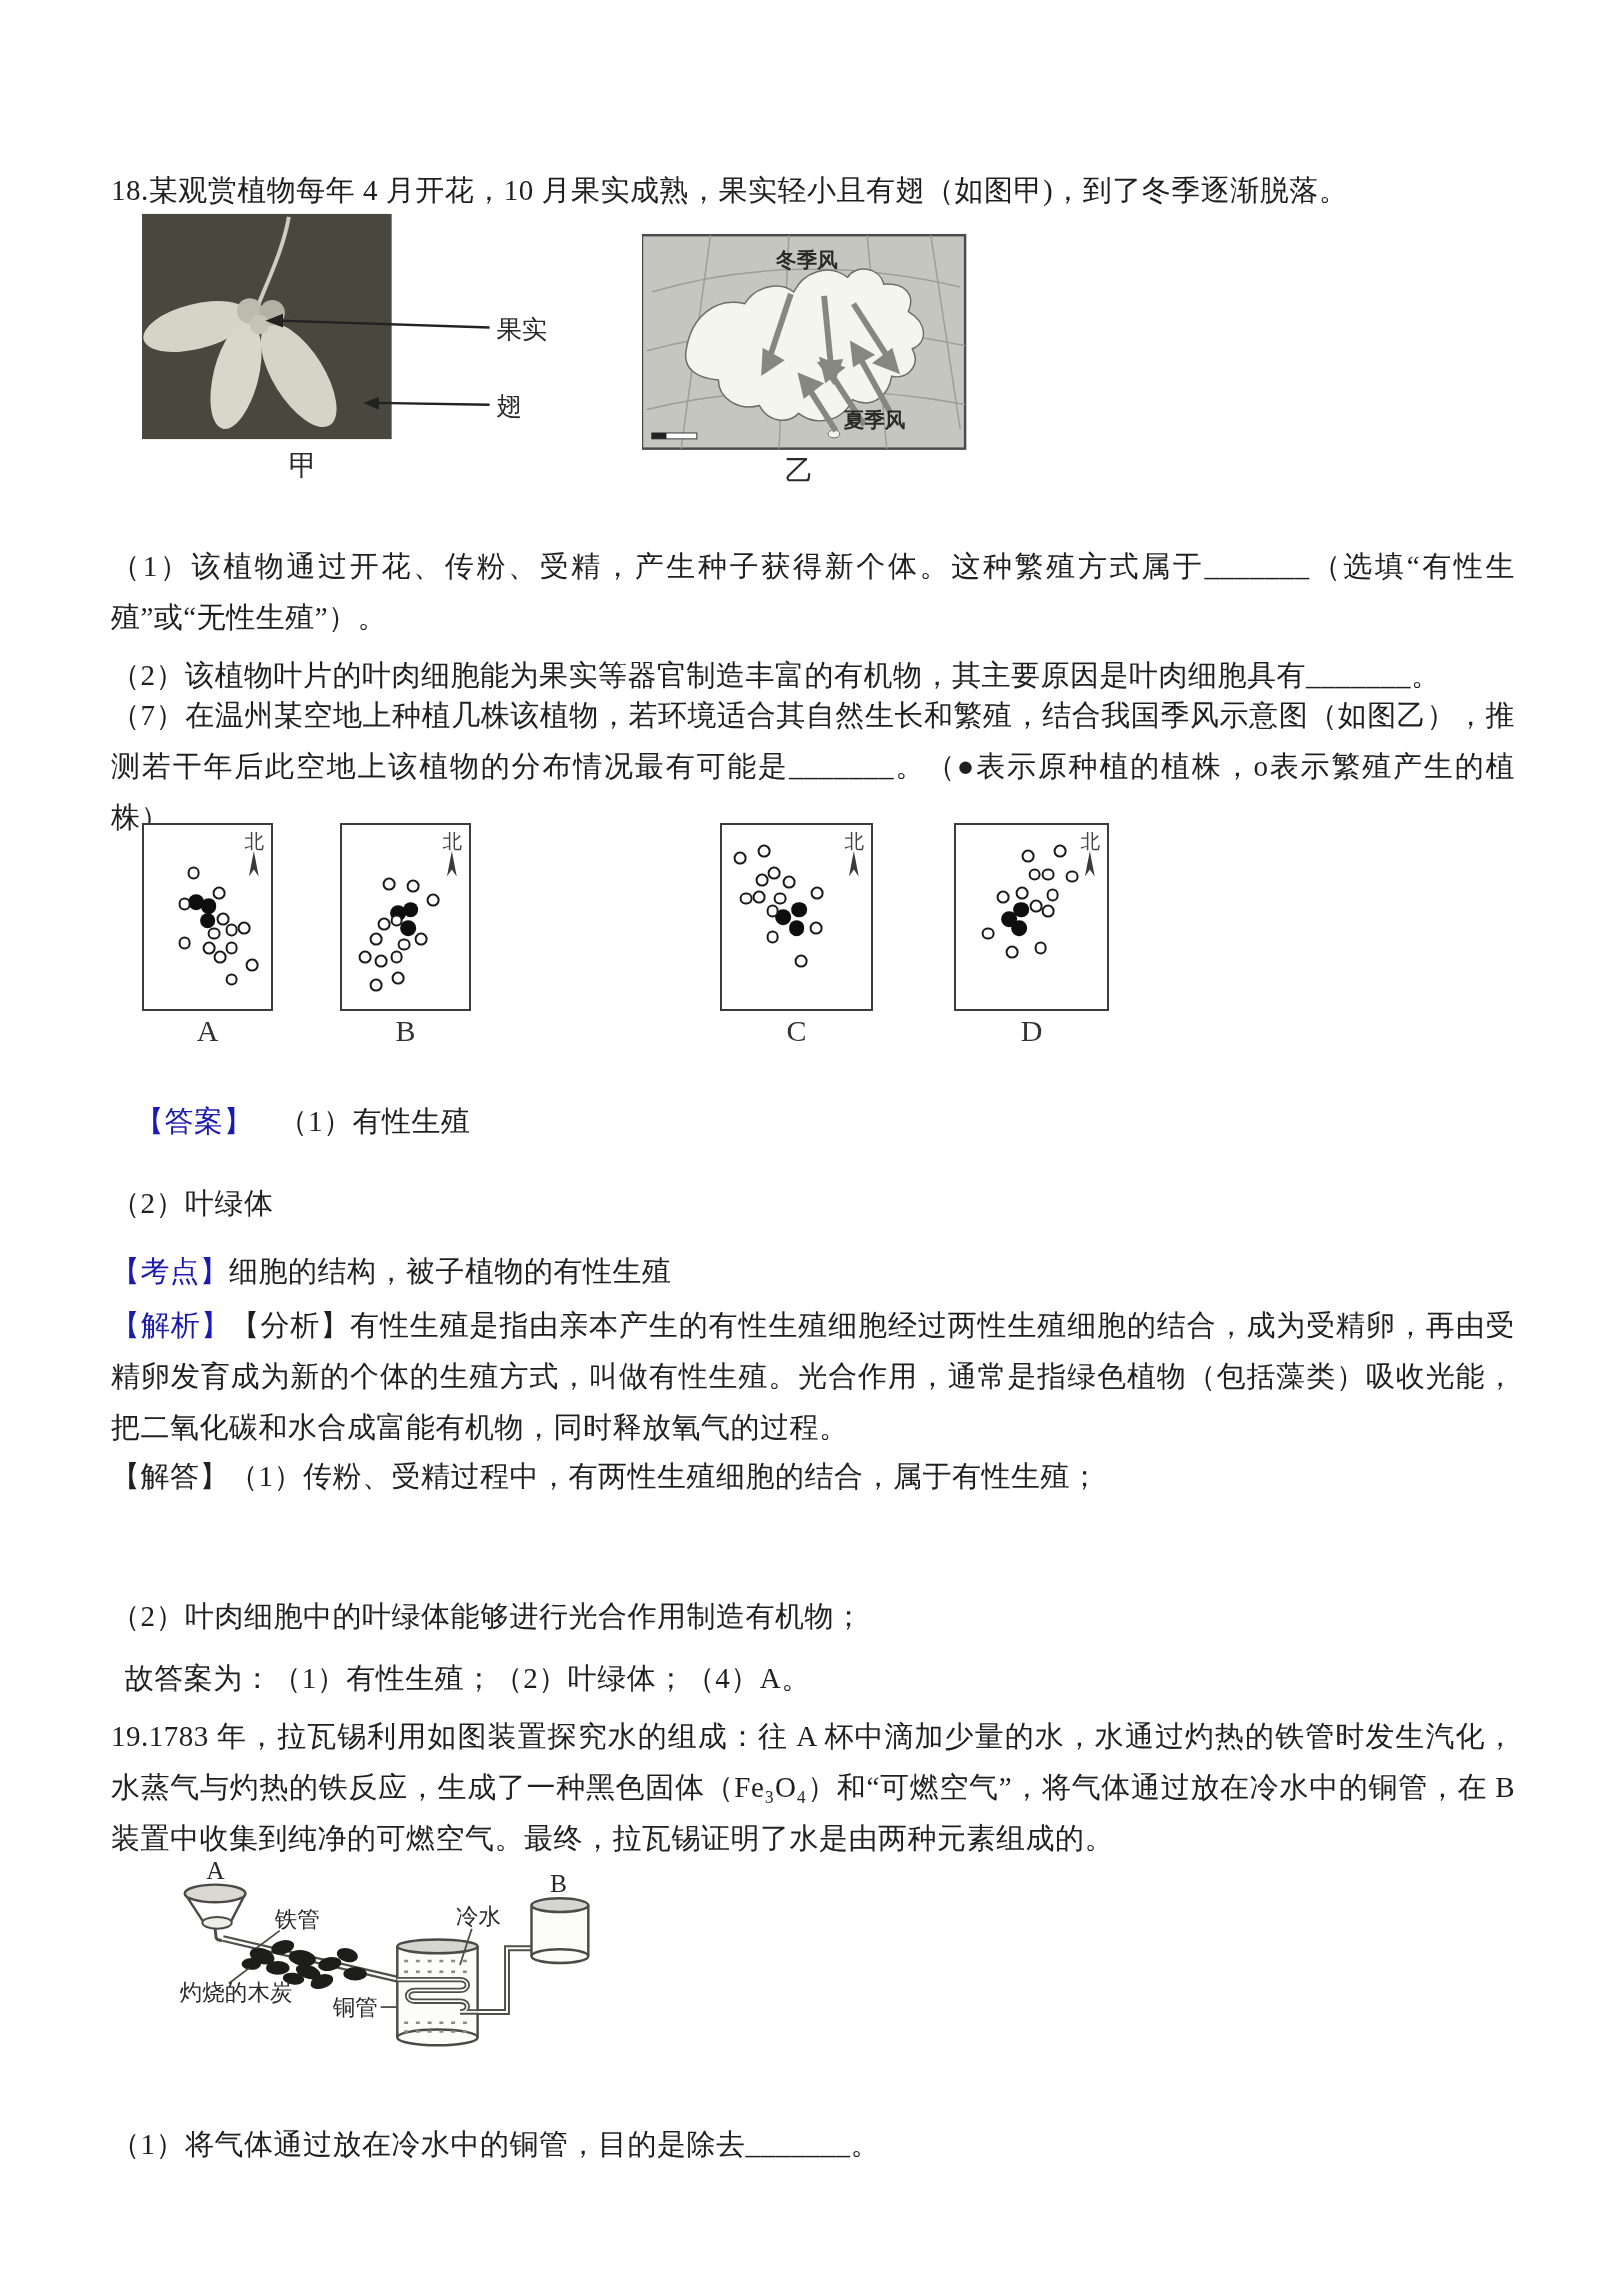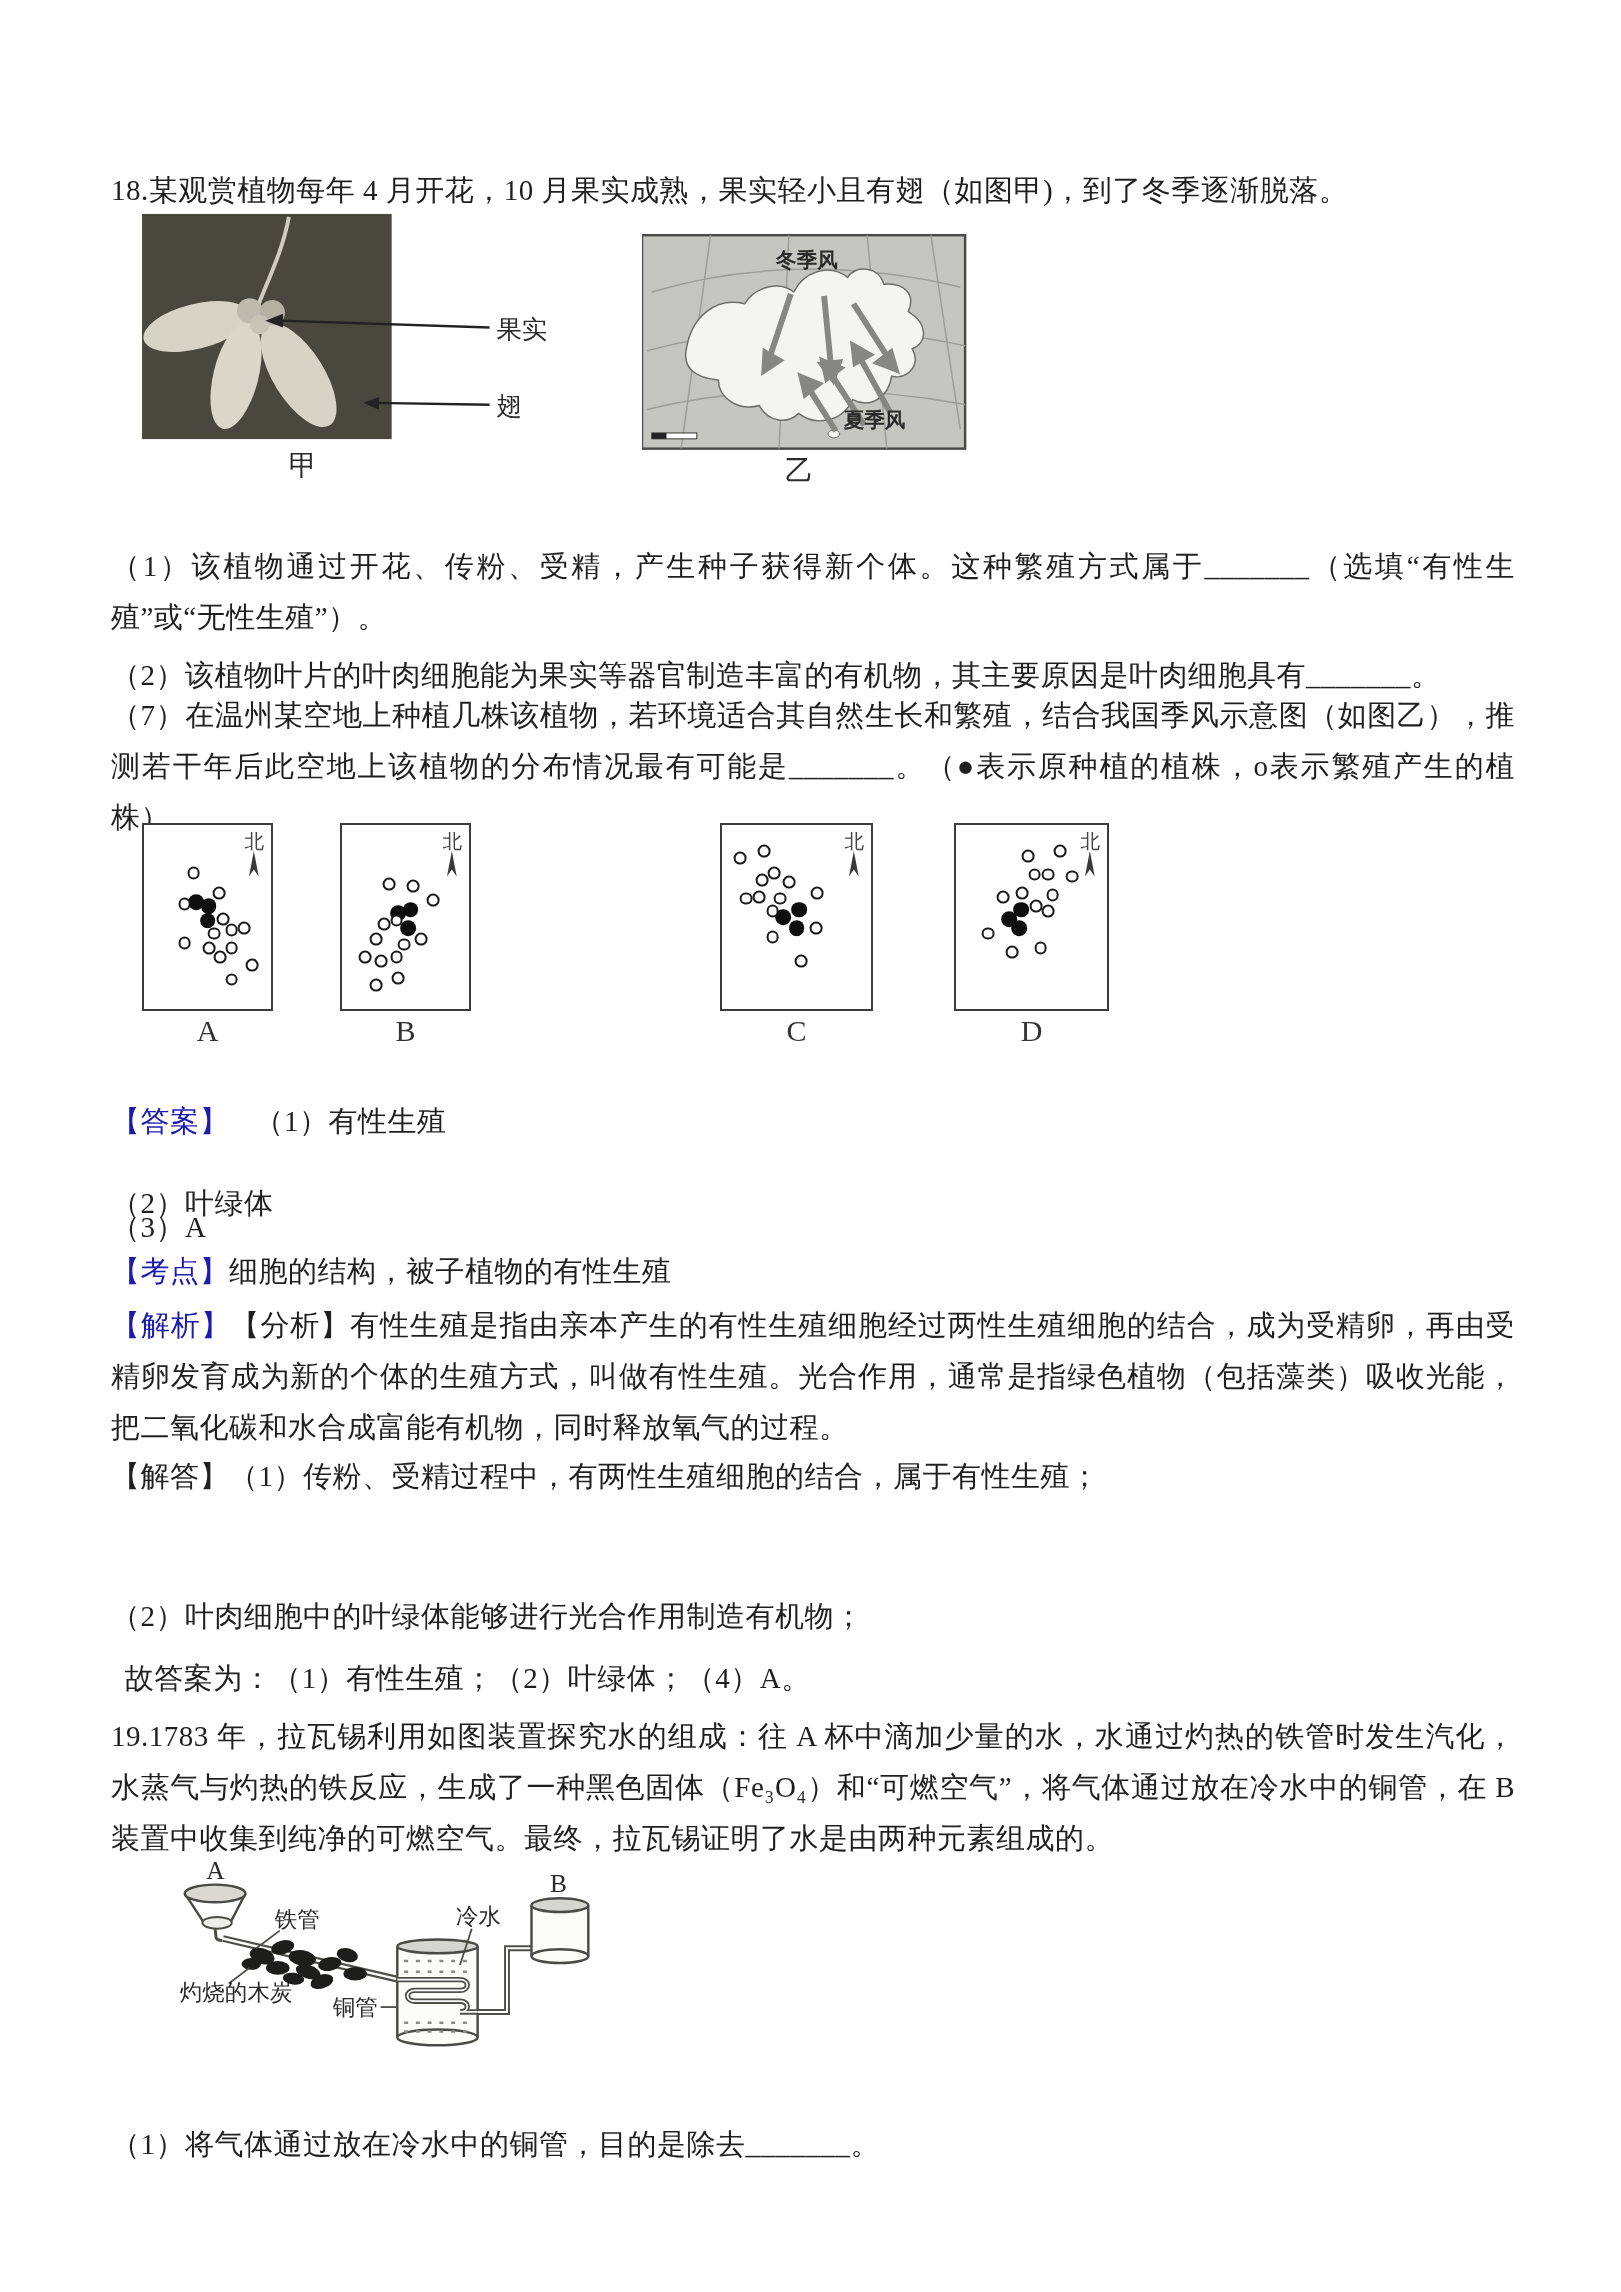--- a/index.html
+++ b/index.html
@@ -7,21 +7,21 @@
     position:relative;width:1621px;height:2293px;background:#ffffff;
     font-family:"Liberation Serif","DejaVu Serif",serif;color:#1f1f1f;
     overflow:hidden;margin:0 auto;
   }
   .para{
     position:absolute;left:111px;width:1404px;
     font-size:29px;line-height:51px;text-align:justify;
     letter-spacing:0.5px;
   }
   .tag-blue{color:#1b1bb0;}
-  .gap-after{margin-right:25.5px;}
+  .gap-after{margin-right:25.5px;margin-left:24px;}
   .indent-sm{text-indent:13.7px;}
   svg text{font-family:"Liberation Serif","DejaVu Serif",serif;fill:#2a2a2a;}
   .fig{position:absolute;}
   
   .panel{
     position:absolute;height:188px;border:2.9px solid #3c3c3c;background:#fff;box-sizing:border-box;
   }
   .panel .north{
     position:absolute;top:2.9px;right:6.9px;font-size:19.6px;color:#444;
   }
@@ -187,21 +187,20 @@
       <span class="dot open" style="left: 37%; top: 69%;"></span>
       <span class="dot open" style="left: 56%; top: 67%;"></span>
     </div>
   <div class="panel-caption" style="left:142px;width:131px">A</div>
   <div class="panel-caption" style="left:340px;width:131px">B</div>
   <div class="panel-caption" style="left:720px;width:153px">C</div>
   <div class="panel-caption" style="left:954px;width:155px">D</div>
 
   <p class="para" style="top:1067px"><span class="tag-blue gap-after">【答案】</span><span>（1）有性生殖</span></p>
   <p class="para" style="top:1149px">（2）叶绿体</p>
-  <p class="para" style="top:1173px">（3）A</p>
   <p class="para" style="top:1217px"><span class="tag-blue">【考点】</span><span>细胞的结构，被子植物的有性生殖</span></p>
   <p class="para" style="top:1271px"><span class="tag-blue">【解析】</span><span>【分析】有性生殖是指由亲本产生的有性生殖细胞经过两性生殖细胞的结合，成为受精卵，再由受精卵发育成为新的个体的生殖方式，叫做有性生殖。光合作用，通常是指绿色植物（包括藻类）吸收光能，把二氧化碳和水合成富能有机物，同时释放氧气的过程。</span></p>
   <p class="para" style="top:1422px">【解答】（1）传粉、受精过程中，有两性生殖细胞的结合，属于有性生殖；</p>
   <p class="para" style="top:1562px">（2）叶肉细胞中的叶绿体能够进行光合作用制造有机物；</p>
   <p class="para indent-sm" style="top:1624px">故答案为：（1）有性生殖；（2）叶绿体；（4）A。</p>
 
   <p class="para" style="top:1682px">19.1783 年，拉瓦锡利用如图装置探究水的组成：往 A 杯中滴加少量的水，水通过灼热的铁管时发生汽化，水蒸气与灼热的铁反应，生成了一种黑色固体（Fe₃O₄）和“可燃空气”，将气体通过放在冷水中的铜管，在 B 装置中收集到纯净的可燃空气。最终，拉瓦锡证明了水是由两种元素组成的。</p>
 
   <svg class="fig" style="left:172px;top:1862px" width="431" height="201" viewBox="0 0 440 205">
 

